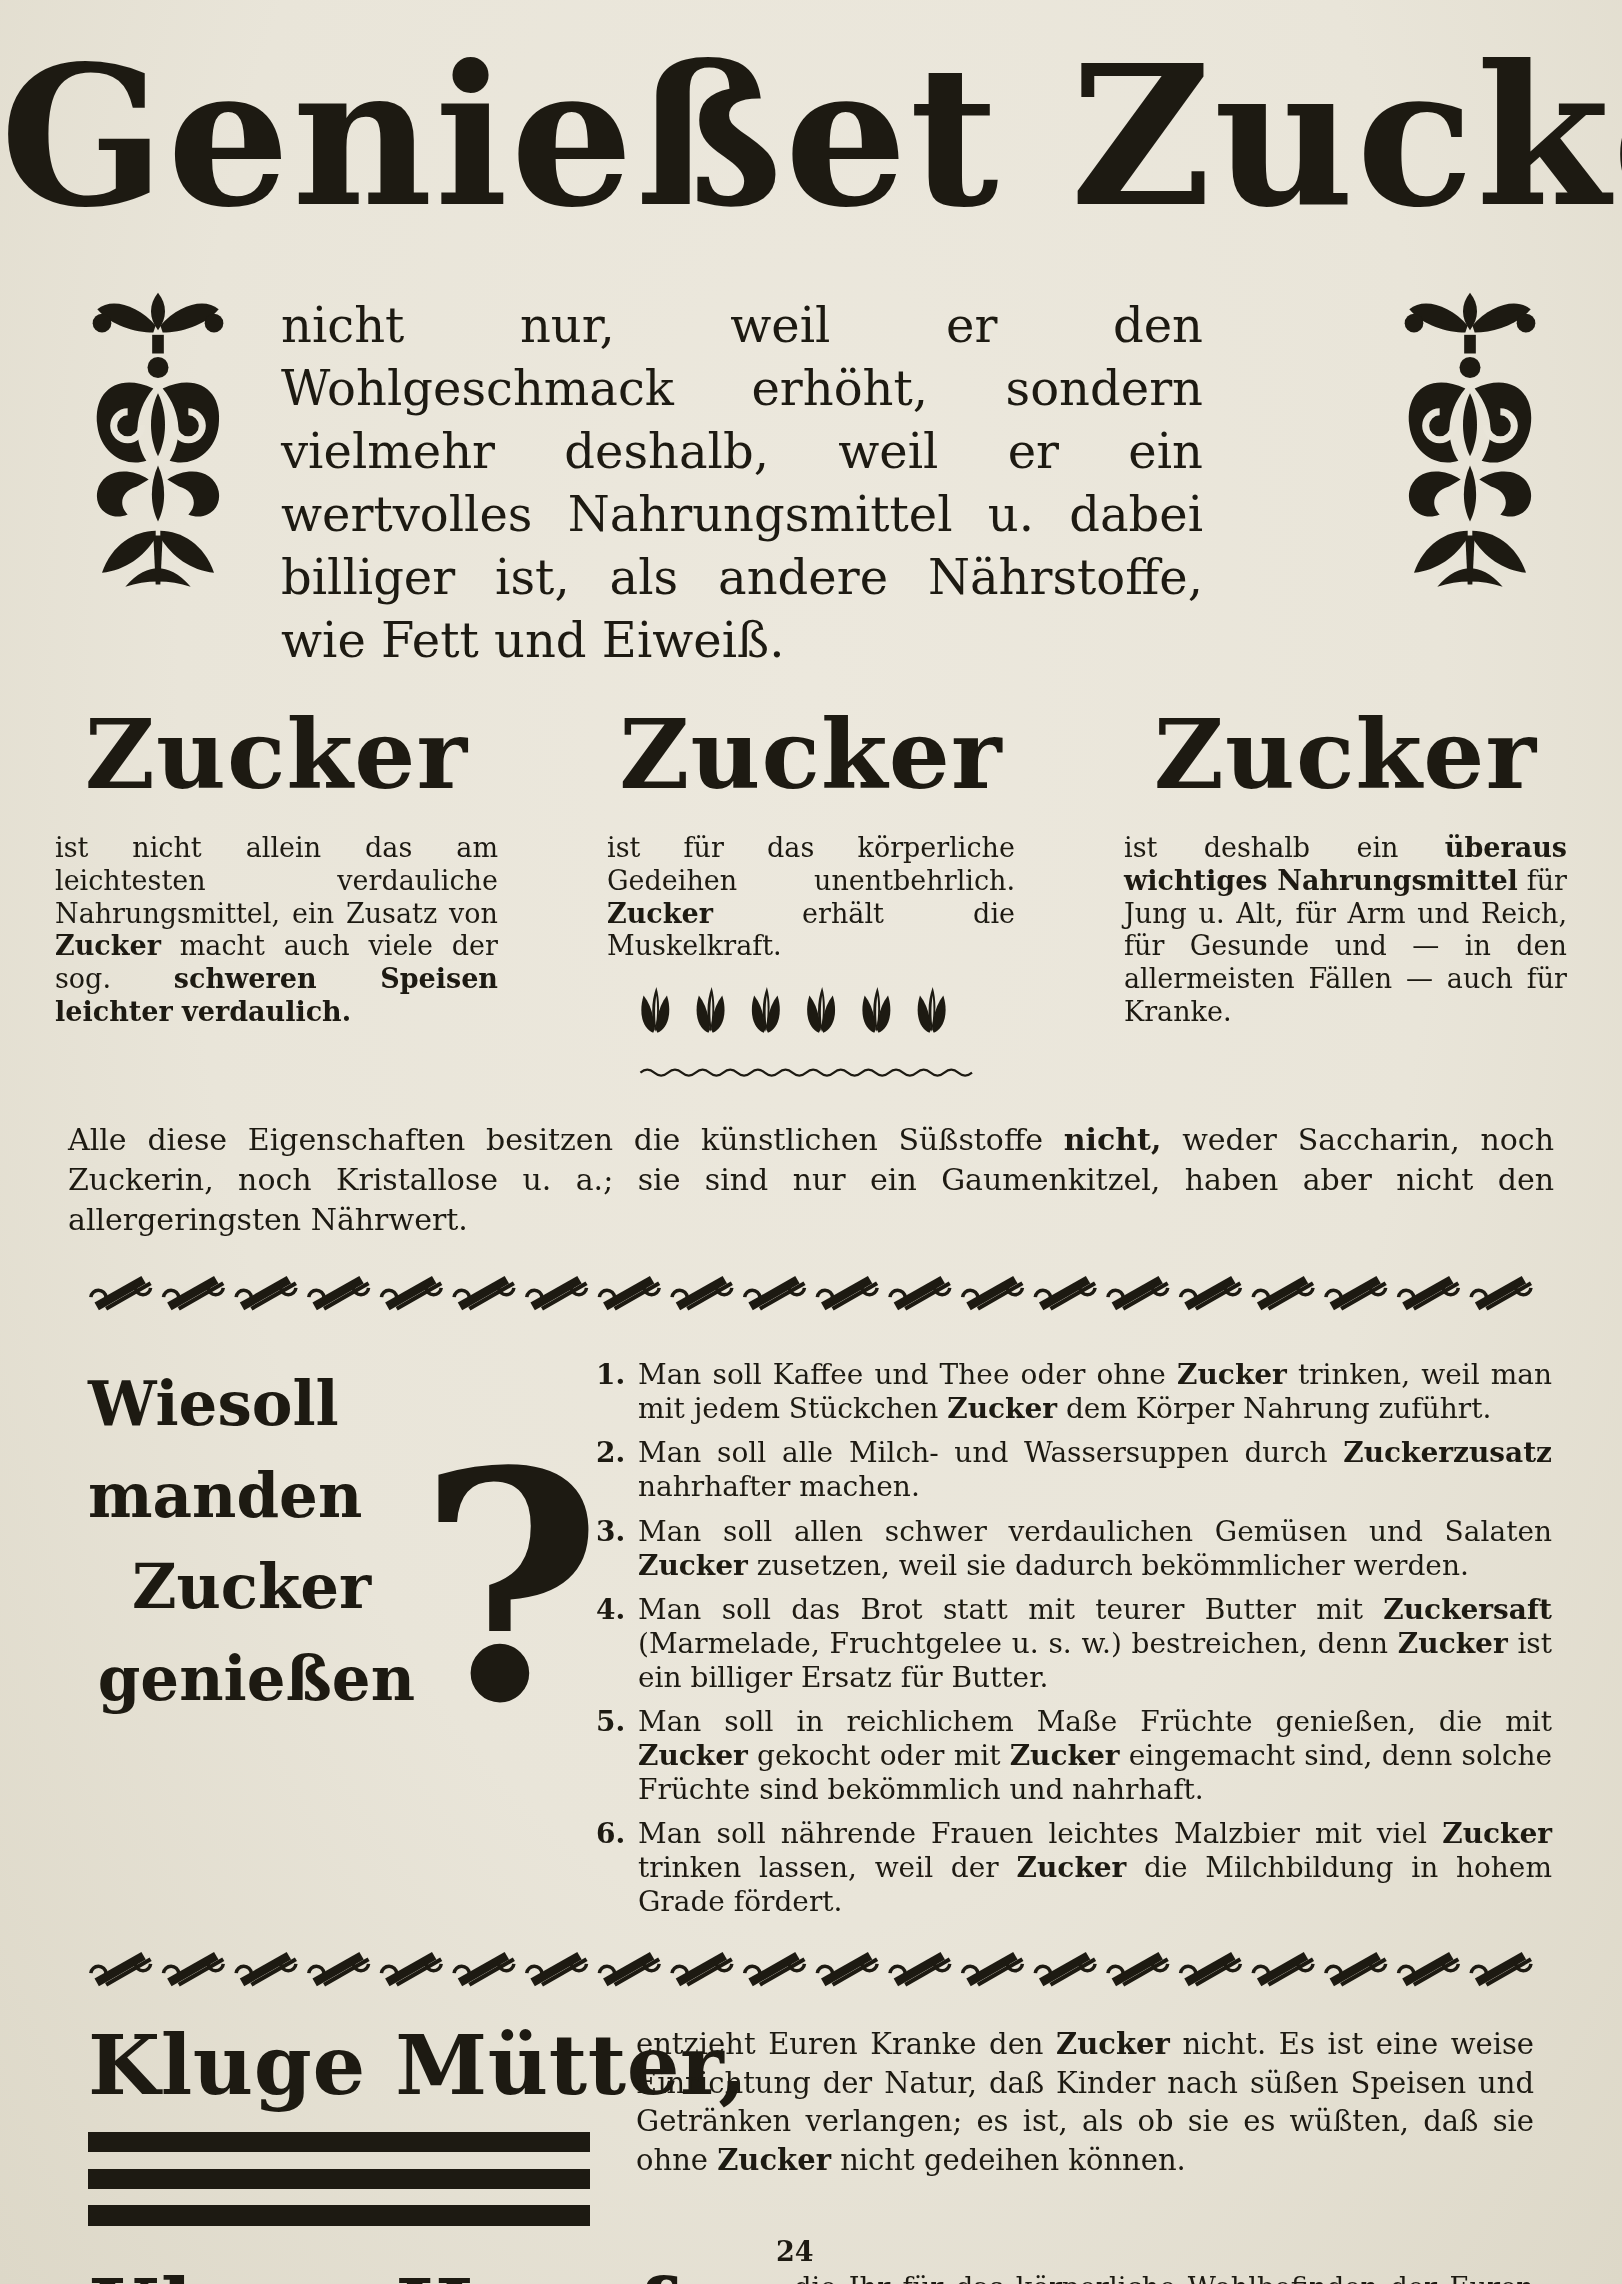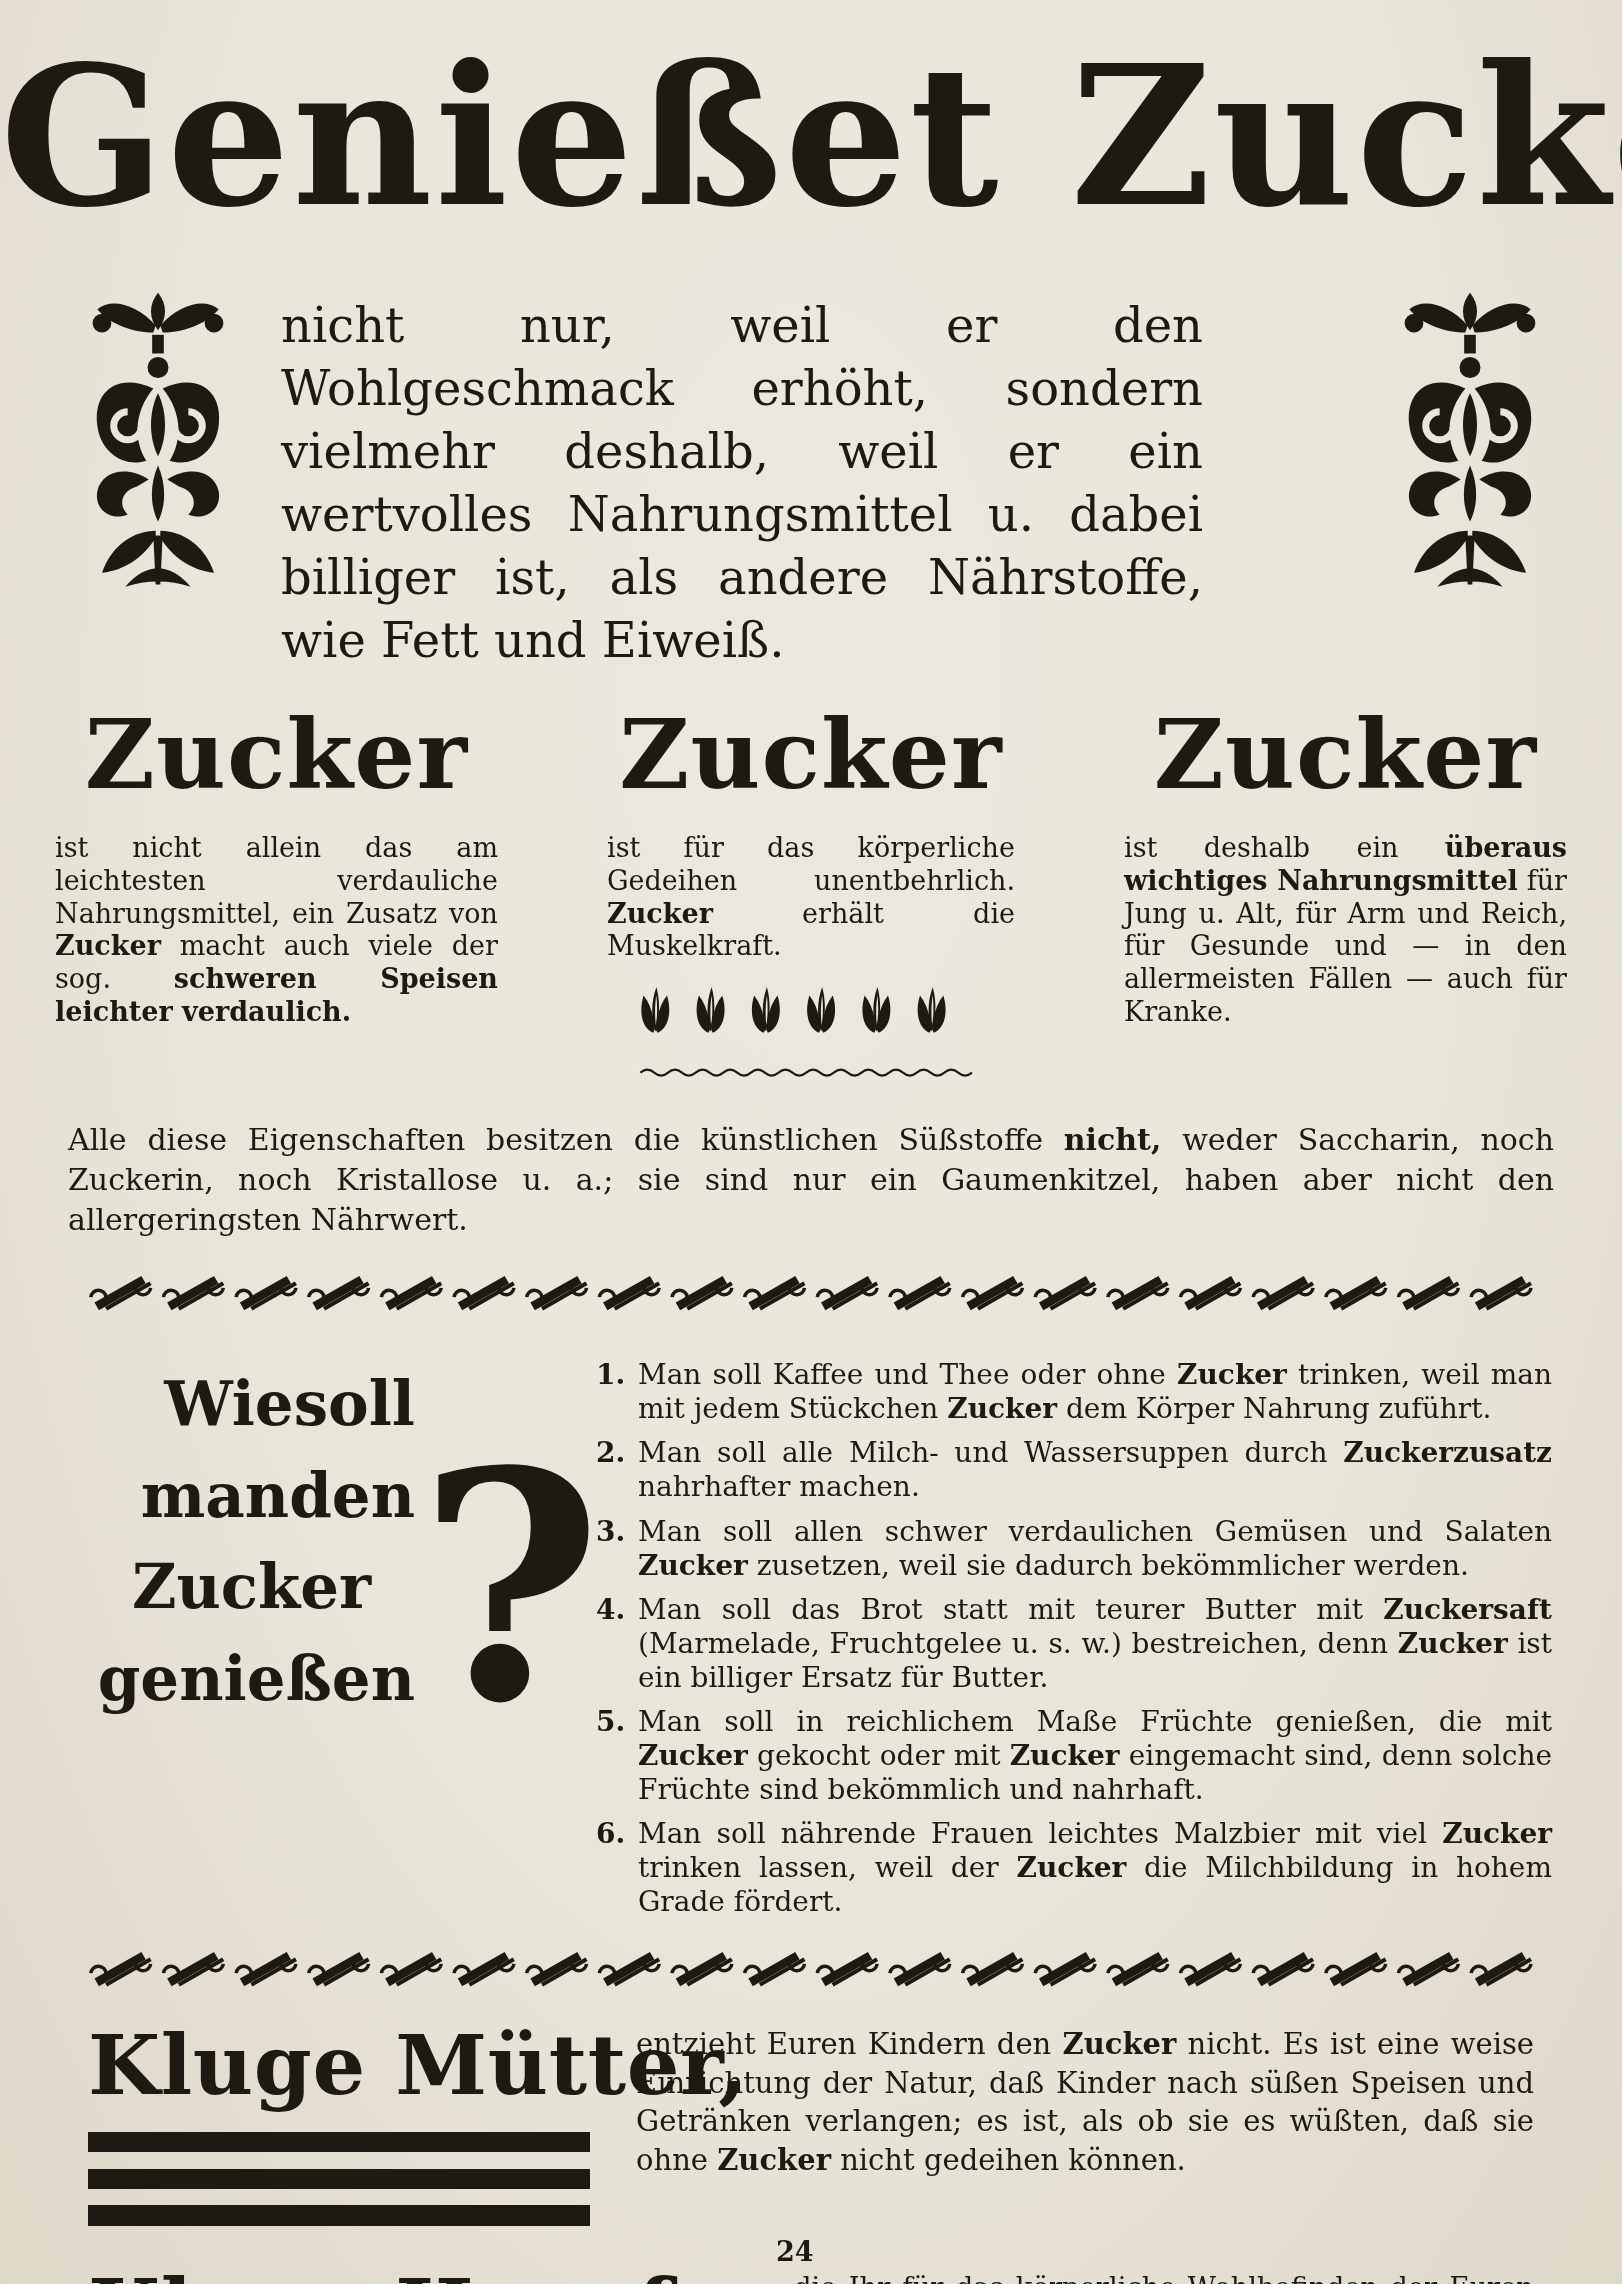--- a/index.html
+++ b/index.html
@@ -38,21 +38,21 @@
   .tulips{display:block;margin:23px auto 0;width:350px;height:93px;}
   
   .claim{margin:41px 68px 0;font-size:30px;line-height:1.32;text-align:justify;}
   
   .divider{display:block;margin:35px auto 0;width:1453px;height:37px;}
   .divider.second{margin-top:20.4px;}
   
   .qa{display:flex;margin:47px 70px 0 88px;}
   .q-left{width:508px;flex:none;position:relative;}
   .q-lines{width:327px;font-size:61px;font-weight:bold;line-height:1.5;}
-  .q-line{display:flex;justify-content:flex-end;}
+  .q-line{display:flex;justify-content:flex-start;}
   .q-line.center{justify-content:center;}
   .q-line.start{justify-content:flex-end;}
   .q-mark{position:absolute;left:330px;top:88px;font-size:315px;line-height:0.9;font-weight:bold;}
   .qa-list{flex:1;margin:0;padding:0;list-style:none;font-size:28px;line-height:1.21;}
   .qa-item{display:flex;margin-bottom:10.5px;}
   .qa-num{width:42px;flex:none;font-weight:bold;}
   .qa-text{flex:1;text-align:justify;}
   
   .callout{display:flex;margin:35px 88px 0;}
   .callout-left{flex:none;width:525px;}
@@ -242,21 +242,21 @@
 
   <section class="callout mothers">
     <div class="callout-left">
       <h2>Kluge Mütter,</h2>
       <div class="bars">
         <div class="bar"></div>
         <div class="bar"></div>
         <div class="bar"></div>
       </div>
     </div>
-    <p class="callout-text"><span>entzieht Euren Kindern den </span><span class="bold">Zucker</span><span> nicht.  Es ist eine weise Einrichtung der Natur, daß Kinder nach süßen Speisen und Getränken verlangen; es ist, als ob sie es wüßten, daß sie ohne </span><span class="bold">Zucker</span><span> nicht gedeihen können.</span></p>
+    <p class="callout-text"><span>entzieht Euren Kranke den </span><span class="bold">Zucker</span><span> nicht.  Es ist eine weise Einrichtung der Natur, daß Kinder nach süßen Speisen und Getränken verlangen; es ist, als ob sie es wüßten, daß sie ohne </span><span class="bold">Zucker</span><span> nicht gedeihen können.</span></p>
   </section>
 
   <section class="callout housewives">
     <div class="callout-left">
       <h2>Kluge Hausfrauen,</h2>
 
     </div>
     <p class="callout-text"><span>die Ihr für das körperliche Wohlbefinden der Euren zu sorgen habt, bedenket, daß ein Jeder der arbeitet, Kräfte verbraucht, die er wieder ersetzen muß, um arbeitstüchtig zu bleiben.  Diesen Kräfte-Ersatz bewirkt am leichtesten der </span></p>
   </section>
 

